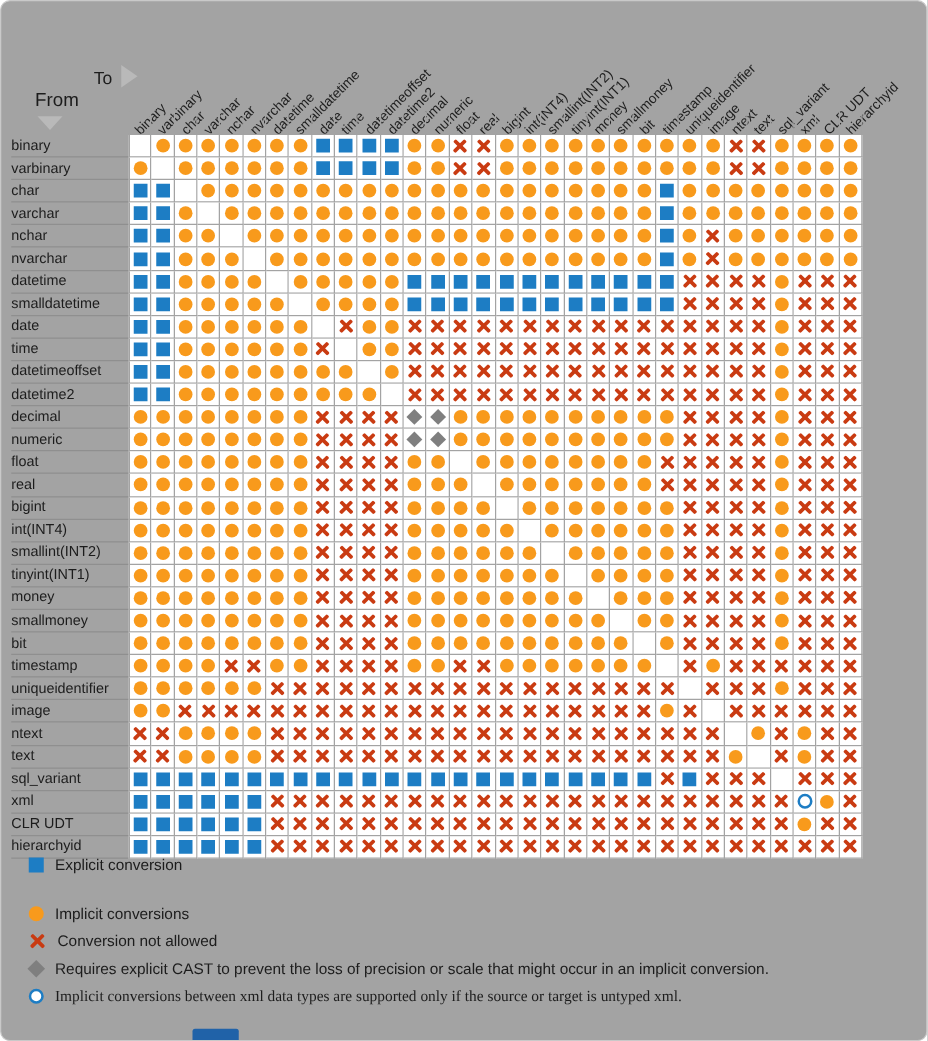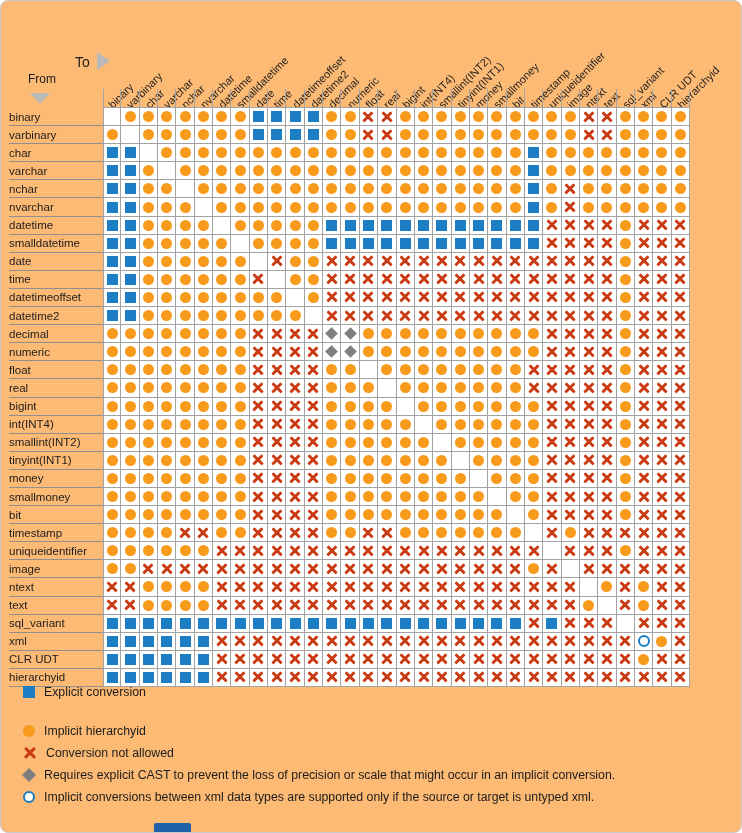--- a/index.html
+++ b/index.html
@@ -1,24 +1,24 @@
 <!DOCTYPE html>
 <html><head>
 <meta charset="utf-8">
 <style>
   html,body{margin:0;padding:0;}
   body{width:742px;height:833px;position:relative;background:#fff;
        font-family:"Liberation Sans", sans-serif;color:#1c1c1c;}
-  .card{position:absolute;inset:0;border:1px solid #c9c9c9;border-radius:8px;background:#fdba74;box-sizing:border-box;overflow:hidden;}
+  .card{position:absolute;inset:0;border:1px solid #c9c9c9;border-radius:8px;background:#a3a3a3;box-sizing:border-box;overflow:hidden;}
 
   
   .to-lbl{position:absolute;left:74px;top:53px;font-size:14px;}
   .to-arrow{position:absolute;left:96px;top:51px;width:0;height:0;
     border-top:9px solid transparent;border-bottom:9px solid transparent;border-left:13px solid #b9b9b9;}
-  .from-lbl{position:absolute;left:27px;top:71px;font-size:12px;}
+  .from-lbl{position:absolute;left:27px;top:71px;font-size:15px;}
   .from-arrow{position:absolute;left:29px;top:92px;width:0;height:0;
     border-left:10px solid transparent;border-right:10px solid transparent;border-top:11px solid #b9b9b9;}
 
   
   .hl{position:absolute;top:101px;white-space:nowrap;font-size:11px;line-height:12px;
       transform-origin:0 0;transform:rotate(-45deg);color:#1f1f1f;}
 
   
   .grid{position:absolute;left:8px;top:88px;display:grid;
         grid-template-columns:94px repeat(32,18.35px);
@@ -33,21 +33,21 @@
   .sI::before{content:"";width:11px;height:11px;border-radius:50%;background:var(--orange);}
   .sD::before{content:"";width:9px;height:9px;background:var(--gray);transform:rotate(45deg);}
   .sO::before{content:"";width:8px;height:8px;border:2px solid var(--blue);border-radius:50%;background:#fff;}
   .sX::before,.sX::after{content:"";position:absolute;left:50%;top:50%;width:13px;height:3.4px;
       background:var(--red);border-radius:1px;}
   .sX::before{transform:translate(-50%,-50%) rotate(45deg);}
   .sX::after{transform:translate(-50%,-50%) rotate(-45deg);}
 
   
   .lg-row{position:absolute;left:22px;display:flex;align-items:center;gap:9px;font-size:12.3px;line-height:18px;}
-  .lg-row.top{align-items:flex-start;}
+  .lg-row.top{align-items:flex-start;font-family:Liberation Serif, serif;}
   .lg-sym{flex:0 0 auto;display:inline-block;}
   .lsq{width:12px;height:12px;background:var(--blue);}
   .lci{width:12px;height:12px;border-radius:50%;background:var(--orange);}
   .lx{position:relative;width:14px;height:14px;}
   .lx::before,.lx::after{content:"";position:absolute;left:50%;top:50%;width:14px;height:3.4px;
       background:var(--red);border-radius:1px;}
   .lx::before{transform:translate(-50%,-50%) rotate(45deg);}
   .lx::after{transform:translate(-50%,-50%) rotate(-45deg);}
   .ldi{width:10px;height:10px;background:var(--gray);transform:rotate(45deg);margin:1px;}
   .lo{width:8px;height:8px;border:2px solid var(--blue);border-radius:50%;background:#fff;}
@@ -1191,21 +1191,21 @@
       <div class="dc sX"></div>
       <div class="dc sX"></div>
     </div>
 
   <div class="lg-row" style="top:682px">
     <span class="lg-sym lsq"></span>
     <span>Explicit conversion</span>
   </div>
   <div class="lg-row" style="top:721px">
     <span class="lg-sym lci"></span>
-    <span>Implicit hierarchyid</span>
+    <span>Implicit conversions</span>
   </div>
   <div class="lg-row" style="top:765px">
     <span class="lg-sym ldi"></span>
     <span>Requires explicit CAST to prevent the loss of precision or scale that might occur in an implicit conversion.</span>
   </div>
   <div class="lg-row" style="top:743px">
     <span class="lg-sym lx"></span>
     <span>Conversion not allowed</span>
   </div>
   <div class="lg-row top" style="top:787px">

